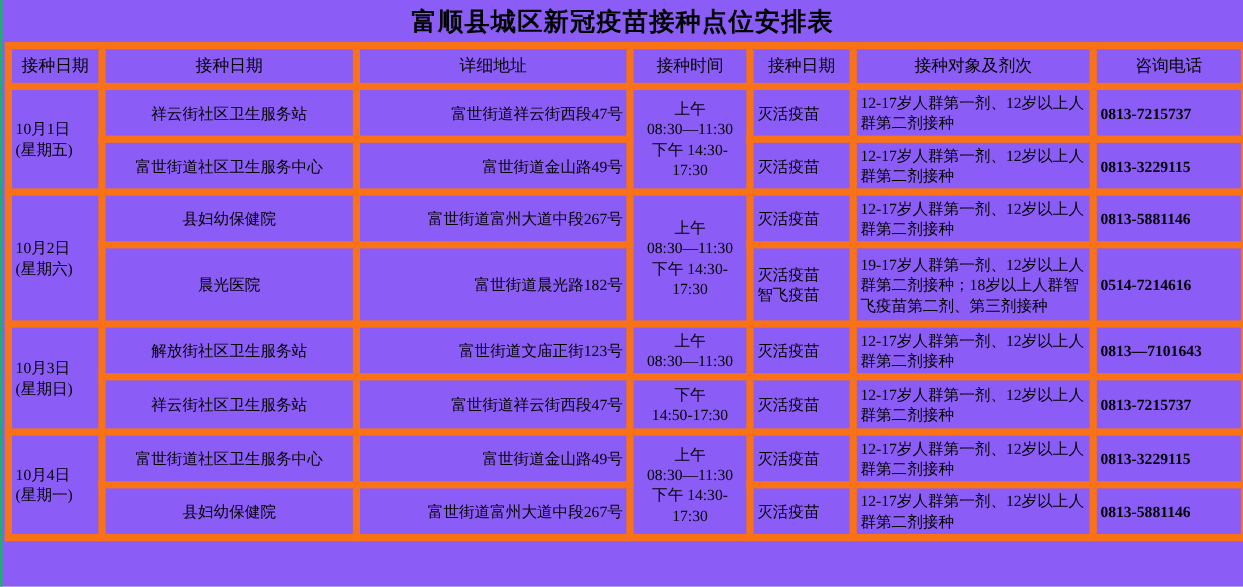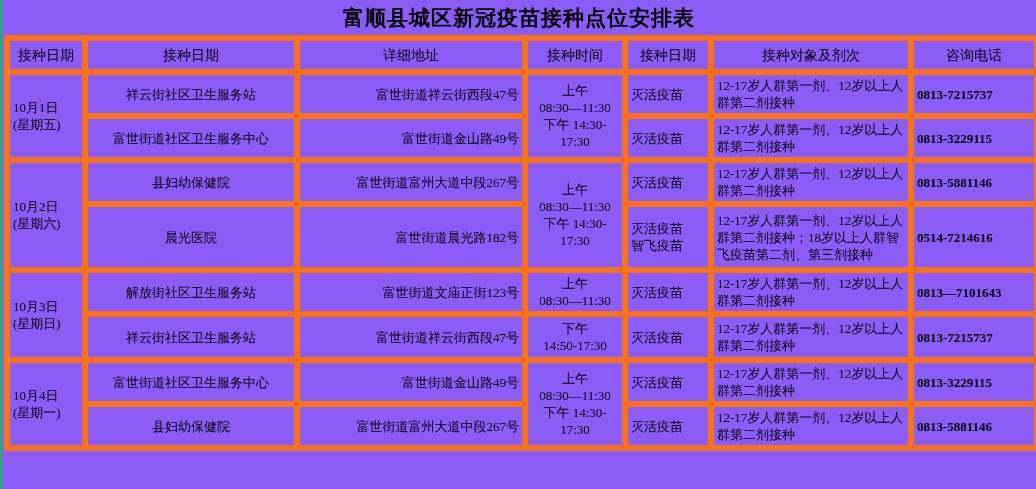--- a/index.html
+++ b/index.html
@@ -156,21 +156,21 @@
 17:30</td>
           <td class="vac-cell">灭活疫苗</td>
           <td class="obj-cell">12-17岁人群第一剂、12岁以上人群第二剂接种</td>
           <td class="phone-cell">0813-5881146</td>
         </tr>
         <tr style="height: 66px;">
           <td class="site-cell">晨光医院</td>
           <td class="addr-cell">富世街道晨光路182号</td>
           <td class="vac-cell">灭活疫苗
 智飞疫苗</td>
-          <td class="obj-cell">12-17岁人群第一剂、12岁以上人群第二剂接种；18岁以上人群智飞疫苗第二剂、第三剂接种</td>
+          <td class="obj-cell">19-17岁人群第一剂、12岁以上人群第二剂接种；18岁以上人群智飞疫苗第二剂、第三剂接种</td>
           <td class="phone-cell">0514-7214616</td>
         </tr>
         <tr style="height: 38px;">
           <td class="date-cell" rowspan="2">10月3日<br>(星期日)</td>
           <td class="site-cell">解放街社区卫生服务站</td>
           <td class="addr-cell">富世街道文庙正街123号</td>
           <td class="time-cell" rowspan="1">上午
 08:30—11:30</td>
           <td class="vac-cell">灭活疫苗</td>
           <td class="obj-cell">12-17岁人群第一剂、12岁以上人群第二剂接种</td>

